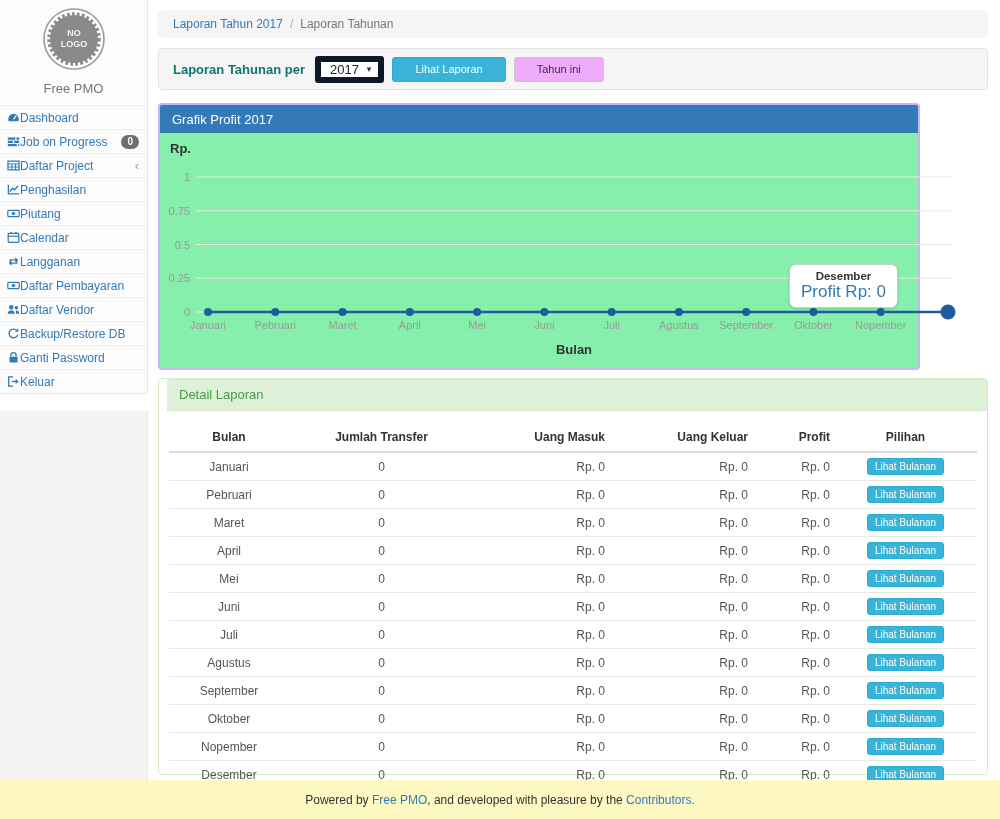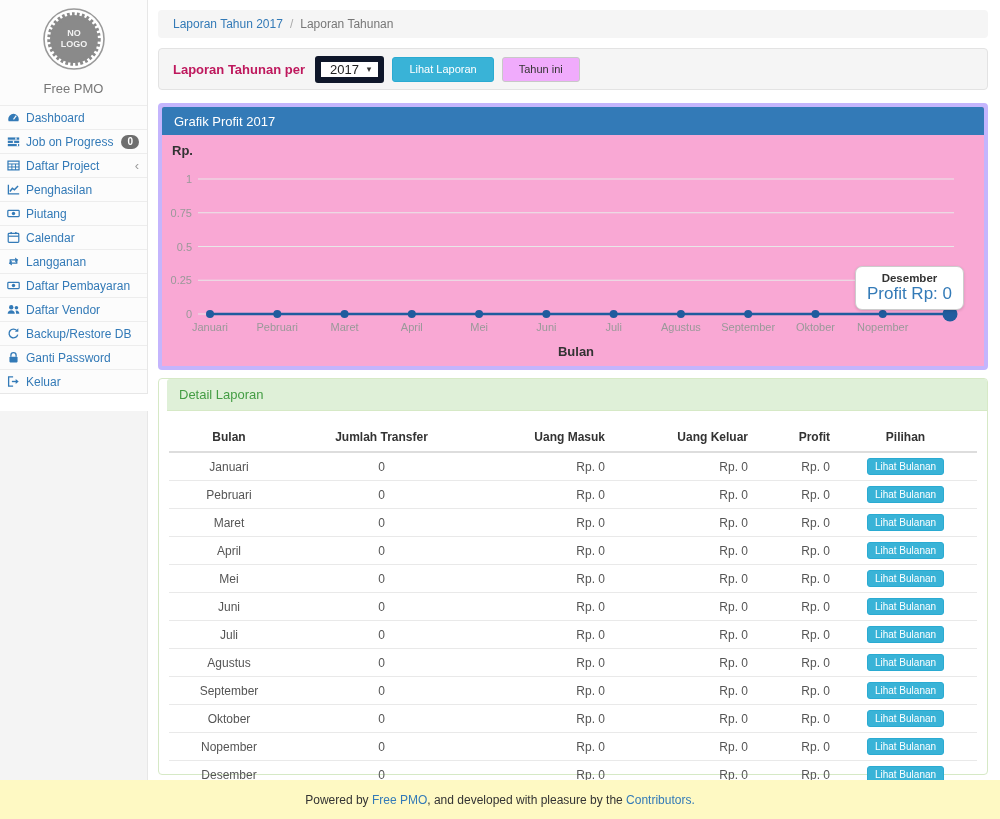--- a/index.html
+++ b/index.html
@@ -7,51 +7,51 @@
   body { margin:0; font-family:"Liberation Sans","DejaVu Sans",sans-serif; background:#fff; }
   .page { position:relative; width:1000px; height:819px; background:#fff; overflow:hidden; }
 
   
   .sidebar-top { position:absolute; top:0; left:0; width:148px; background:#fcfcfc;
                  border-right:1px solid #e7e7e7; border-bottom:1px solid #e7e7e7; z-index:2; }
   .sidebar-below { position:absolute; top:411px; bottom:39px; left:0; width:148px;
                  background:#f4f4f4; border-right:1px solid #e7e7e7; z-index:1; }
   .logo-wrap { text-align:center; padding:7px 0 2px; }
   .brand { text-align:center; color:#777; font-size:13px; padding:4px 0 9px; }
-  .side-item { display:flex; align-items:center; gap:6px; padding:5px 8px 5px 7px;
+  .side-item { display:flex; align-items:center; padding:5px 8px 5px 7px;
                border-top:1px solid #ededed; color:#337ab7; font-size:12px; cursor:pointer; height:24px; }
   .side-item svg { width:13px; height:13px; flex:none; }
   .side-badge { margin-left:auto; background:#6e6e6e; color:#fff; border-radius:9px;
                 font-size:10px; font-weight:bold; padding:1px 6px; line-height:12px; }
   .side-chev { margin-left:auto; color:#9a9a9a; font-size:13px; line-height:10px; }
   .side-label { white-space:nowrap; }
 
   
   .breadcrumb { position:absolute; left:158px; top:10px; width:830px; height:28px;
                 background:#f5f5f5; border-radius:4px; font-size:12px; line-height:28px;
                 padding:0 15px; color:#777; }
   a { color:#337ab7; text-decoration:none; }
   .bc-sep { margin:0 7px; color:#aaa; }
 
   
   .toolbar { position:absolute; left:158px; top:48px; width:830px; height:42px;
              background:#f5f5f5; border:1px solid #e3e3e3; border-radius:4px;
              display:flex; align-items:center; padding:0 14px; gap:8px; }
-  .toolbar-label { color:#be185d; font-weight:bold; font-size:13px; margin-right:2px; }
+  .toolbar-label { color:#0f766e; font-weight:bold; font-size:13px; margin-right:2px; }
   .fake-select { background:#fff; border:6px solid #0f172a; border-radius:3px; height:27px;
                  display:flex; align-items:center; padding:0 7px 0 9px; gap:8px; font-size:13px;
                  color:#222; cursor:pointer; }
   .fake-select .caret { font-size:9px; color:#333; }
-  .btn { border-radius:3px; font-size:11px; padding:5px 16px; cursor:pointer; line-height:13px; }
+  .btn { border-radius:3px; font-size:11px; padding:5px 22px; cursor:pointer; line-height:13px; }
   .btn-info { background:#39b3d7; border:1px solid #2aabd2; color:#fff; }
   .btn-default { background:#f0abfc; border:1px solid #c8c8c8; color:#333; }
 
   
-  .chart-panel { position:absolute; left:158px; top:103px; width:830px; height:267px;
-                 border:4px solid #c4b5fd; border-radius:4px; background:#f9a8d4; }
+  .chart-panel { position:absolute; left:158px; top:103px; width:762px; height:267px;
+                 border:2px solid #c4b5fd; border-radius:4px; background:#86efac; }
   .chart-head { background:#337ab7; color:#fff; font-size:13px; padding:7px 12px;
                 border-radius:2px 2px 0 0; height:28px; }
   .chart-body { position:relative; height:237px; }
   .chart-tooltip { position:absolute; right:20px; top:131px; background:#fff;
                    border:1px solid #ccc; border-radius:7px; padding:5px 11px; text-align:center;
                    box-shadow:0 1px 3px rgba(0,0,0,.14); z-index:3; }
   .chart-tooltip .t1 { font-weight:bold; color:#333; font-size:11.5px; }
   .chart-tooltip .t2 { color:#337ab7; font-size:17px; margin-top:0; }
 
   

